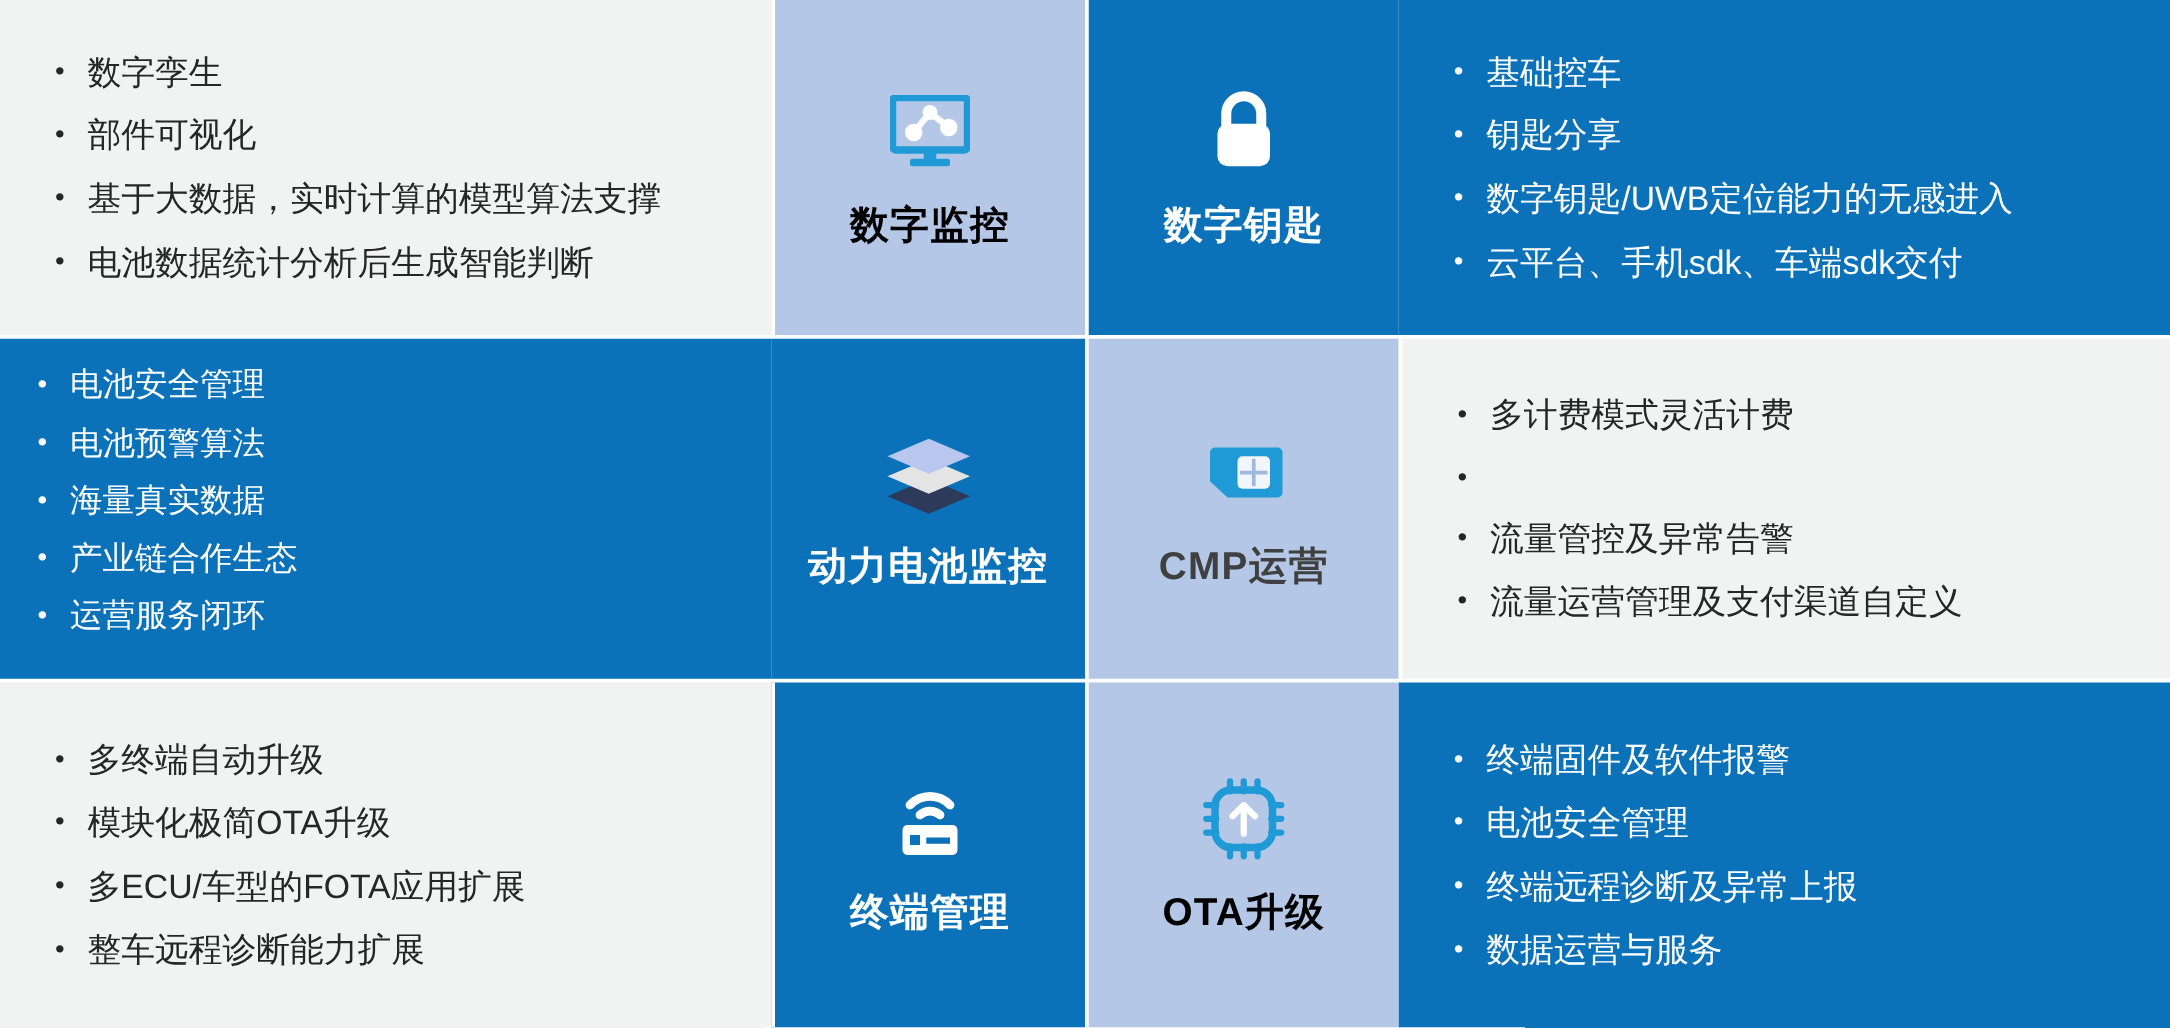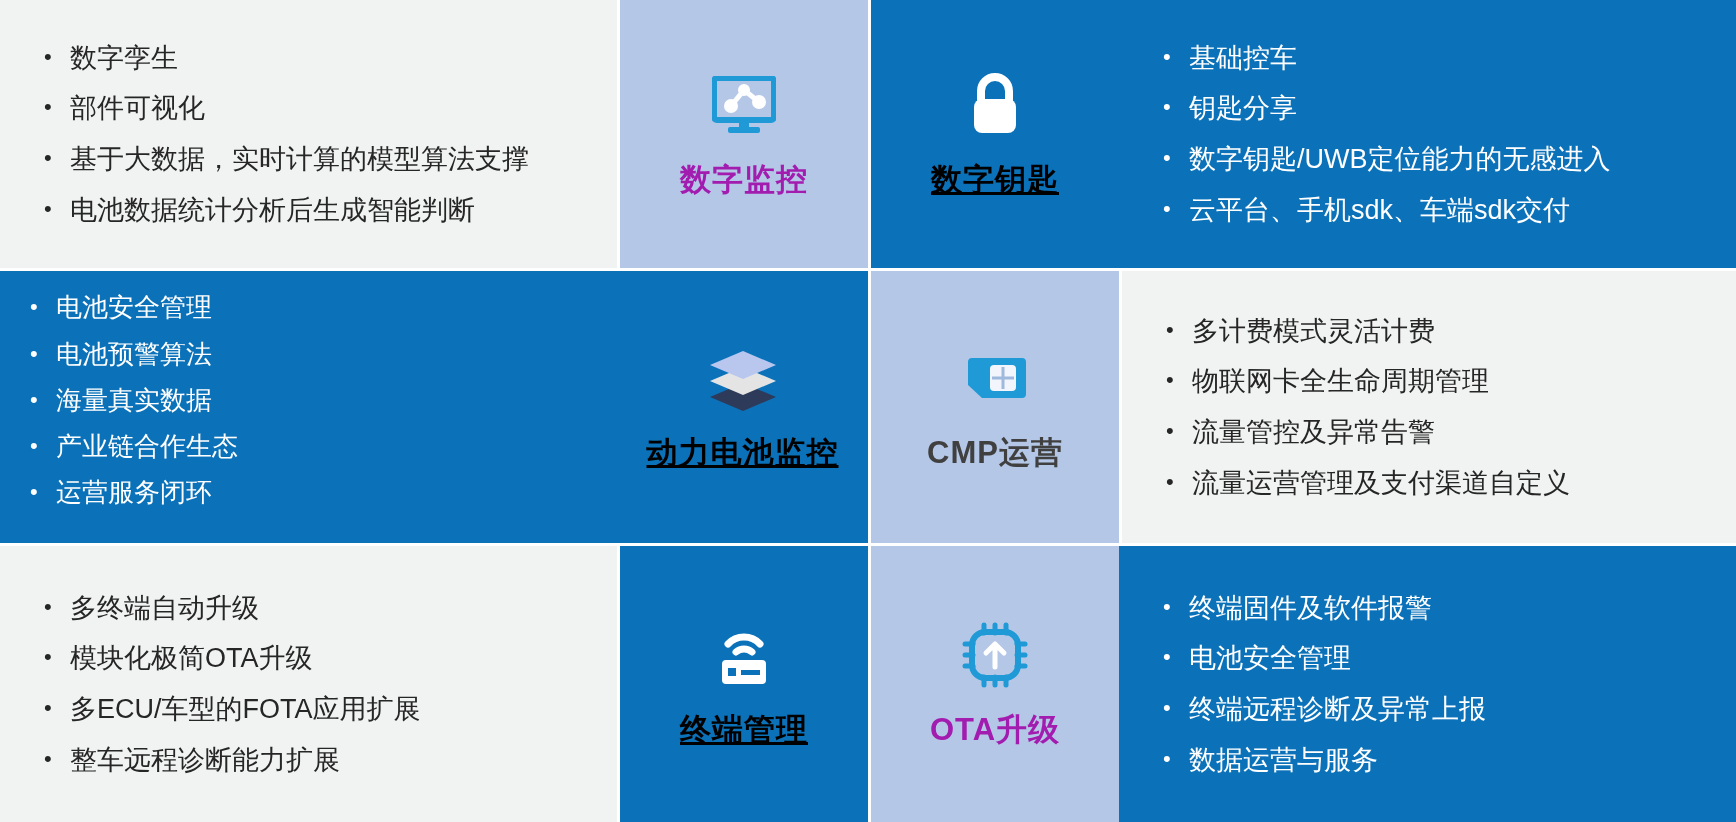--- a/index.html
+++ b/index.html
@@ -63,23 +63,23 @@
   }
   ul.bullets.tight li{margin-bottom:13px;font-size:26px;}
   .dark ul.bullets li{color:#262626;}
   .onblue ul.bullets li{color:#ffffff;}
 
   
   .label-text{
     font-size:31px;font-weight:bold;letter-spacing:1px;
     white-space:nowrap;
   }
-  .label-dark{color:#a21caf;}
+  .label-dark{color:#000000;}
   .label-darker{color:#404040;}
-  .label-white{color:#000000;text-decoration:underline;}
+  .label-white{color:#ffffff;}
   .icon-wrap{
     display:flex;align-items:center;justify-content:center;
     height:76px;margin-bottom:10px;
   }
 </style>
 </head>
 <body>
 
 <div class="board">
 
@@ -205,21 +205,20 @@
     </div>
 
     <div class="cell w-right list-cell bg-light dark sep-left">
       <ul class="bullets">
         <li>
             <span class="dot">•</span>
             <span>多计费模式灵活计费</span>
           </li>
         <li>
             <span class="dot">•</span>
-            <span>物联网卡全生命周期管理</span>
           </li>
         <li>
             <span class="dot">•</span>
             <span>流量管控及异常告警</span>
           </li>
         <li>
             <span class="dot">•</span>
             <span>流量运营管理及支付渠道自定义</span>
           </li>
       </ul>

